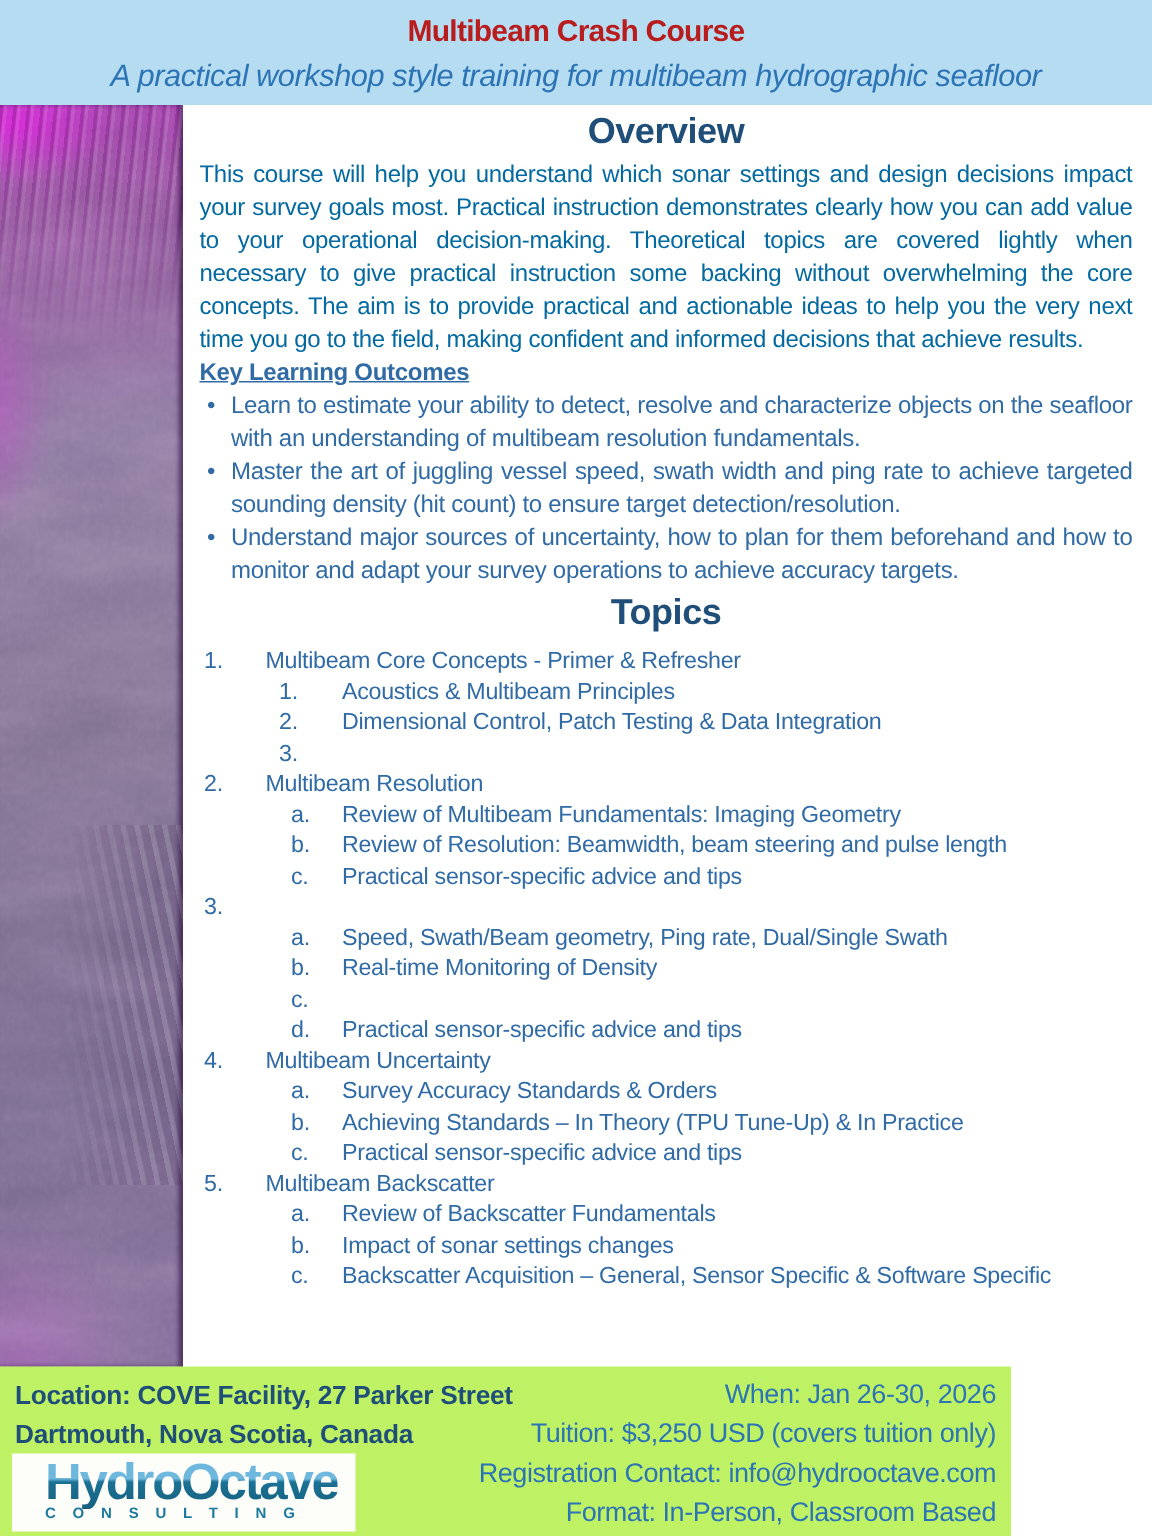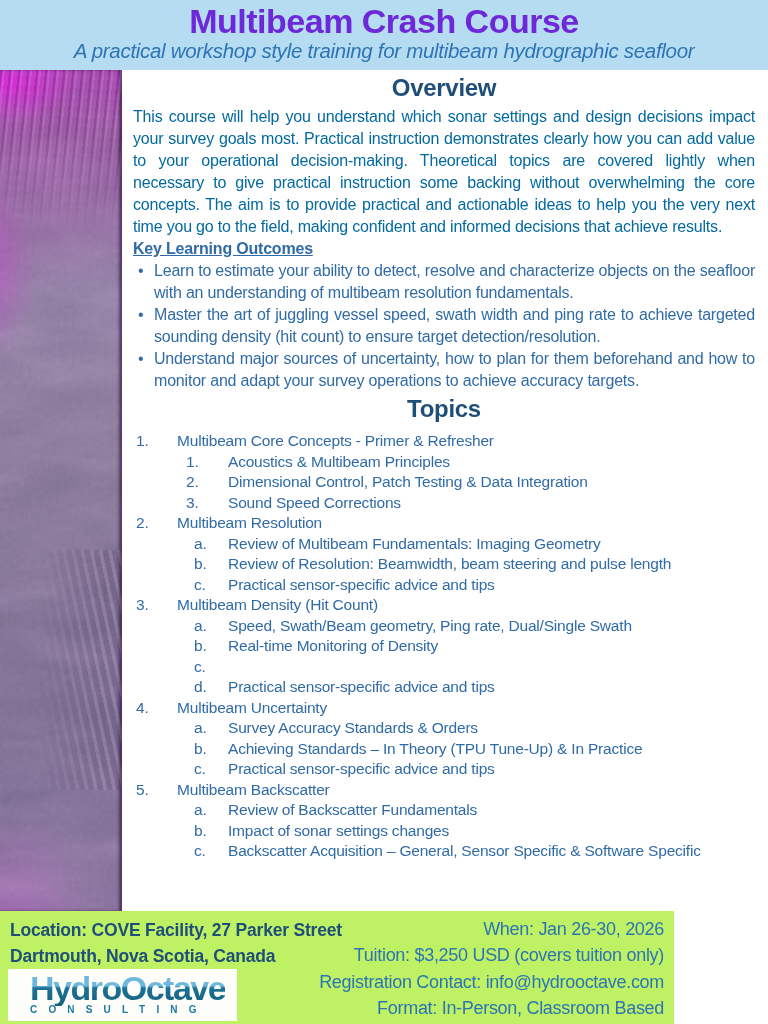--- a/index.html
+++ b/index.html
@@ -7,22 +7,22 @@
     position:relative; width:768px; height:1024px; overflow:hidden;
     font-family:"Liberation Sans", sans-serif; background:#ffffff;
   }
 
   
   .banner {
     position:absolute; top:0; left:0; width:768px; height:70px;
     background:#b6dcf2; text-align:center;
   }
   .banner h1 {
-    margin:5px 0 0 0; font-size:34px; line-height:33px; font-weight:bold;
-    color:#6d28d9; letter-spacing:-0.5px;
+    margin:5px 0 0 0; font-size:20px; line-height:33px; font-weight:bold;
+    color:#b91c1c; letter-spacing:-0.5px;
   }
   .banner .subtitle {
     margin:1px 0 0 0; font-size:20.5px; line-height:24px; font-style:italic;
     color:#2d74b5; letter-spacing:-0.3px;
   }
 
   
   .sidebar {
     position:absolute; top:70px; left:0; width:122px; height:841px;
     background:
@@ -160,21 +160,20 @@
       <div class="sub-row">
           <span class="s-num">1.</span>
           <span>Acoustics &amp; Multibeam Principles</span>
         </div>
       <div class="sub-row">
           <span class="s-num">2.</span>
           <span>Dimensional Control, Patch Testing &amp; Data Integration</span>
         </div>
       <div class="sub-row">
           <span class="s-num">3.</span>
-          <span>Sound Speed Corrections</span>
         </div>
 
       <div class="topic-row">
         <span class="t-num">2.</span>
         <span>Multibeam Resolution</span>
       </div>
       <div class="sub-row alpha">
           <span class="s-num">a.</span>
           <span>Review of Multibeam Fundamentals: Imaging Geometry</span>
         </div>
@@ -182,21 +181,20 @@
           <span class="s-num">b.</span>
           <span>Review of Resolution: Beamwidth, beam steering and pulse length</span>
         </div>
       <div class="sub-row alpha">
           <span class="s-num">c.</span>
           <span>Practical sensor-specific advice and tips</span>
         </div>
 
       <div class="topic-row">
         <span class="t-num">3.</span>
-        <span>Multibeam Density (Hit Count)</span>
       </div>
       <div class="sub-row alpha">
           <span class="s-num">a.</span>
           <span>Speed, Swath/Beam geometry, Ping rate, Dual/Single Swath</span>
         </div>
       <div class="sub-row alpha">
           <span class="s-num">b.</span>
           <span>Real-time Monitoring of Density</span>
         </div>
       <div class="sub-row alpha">

